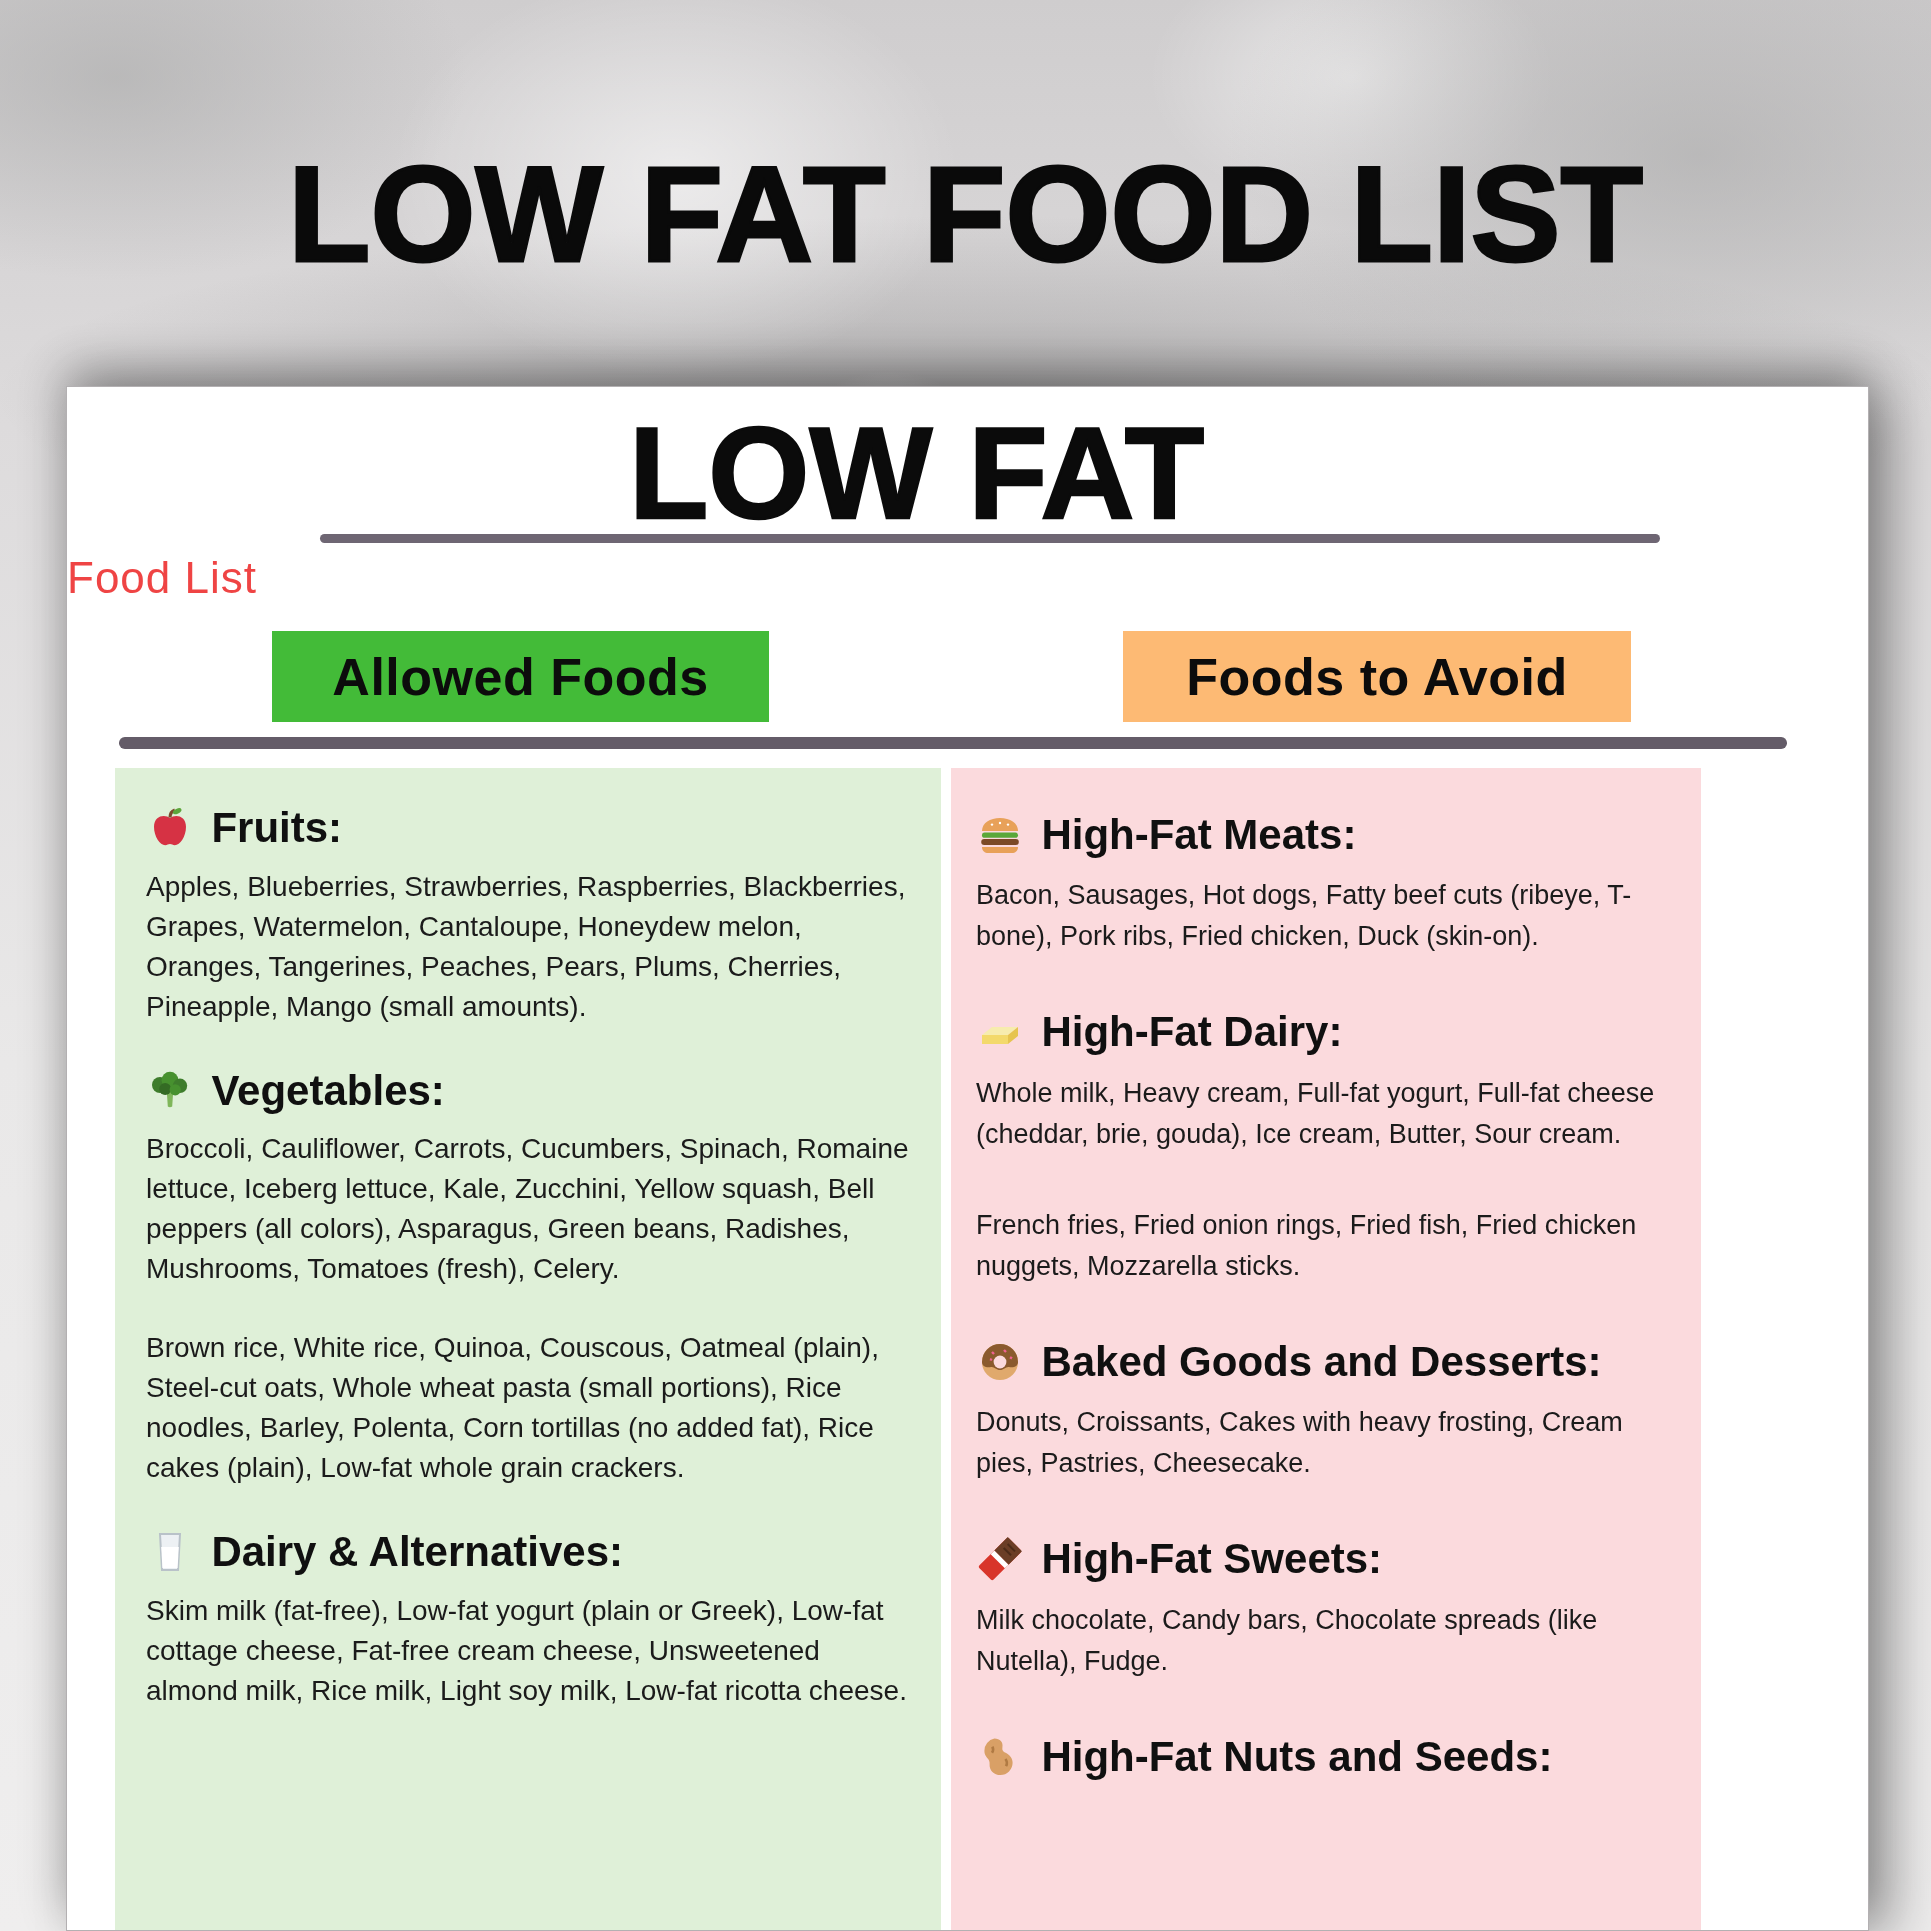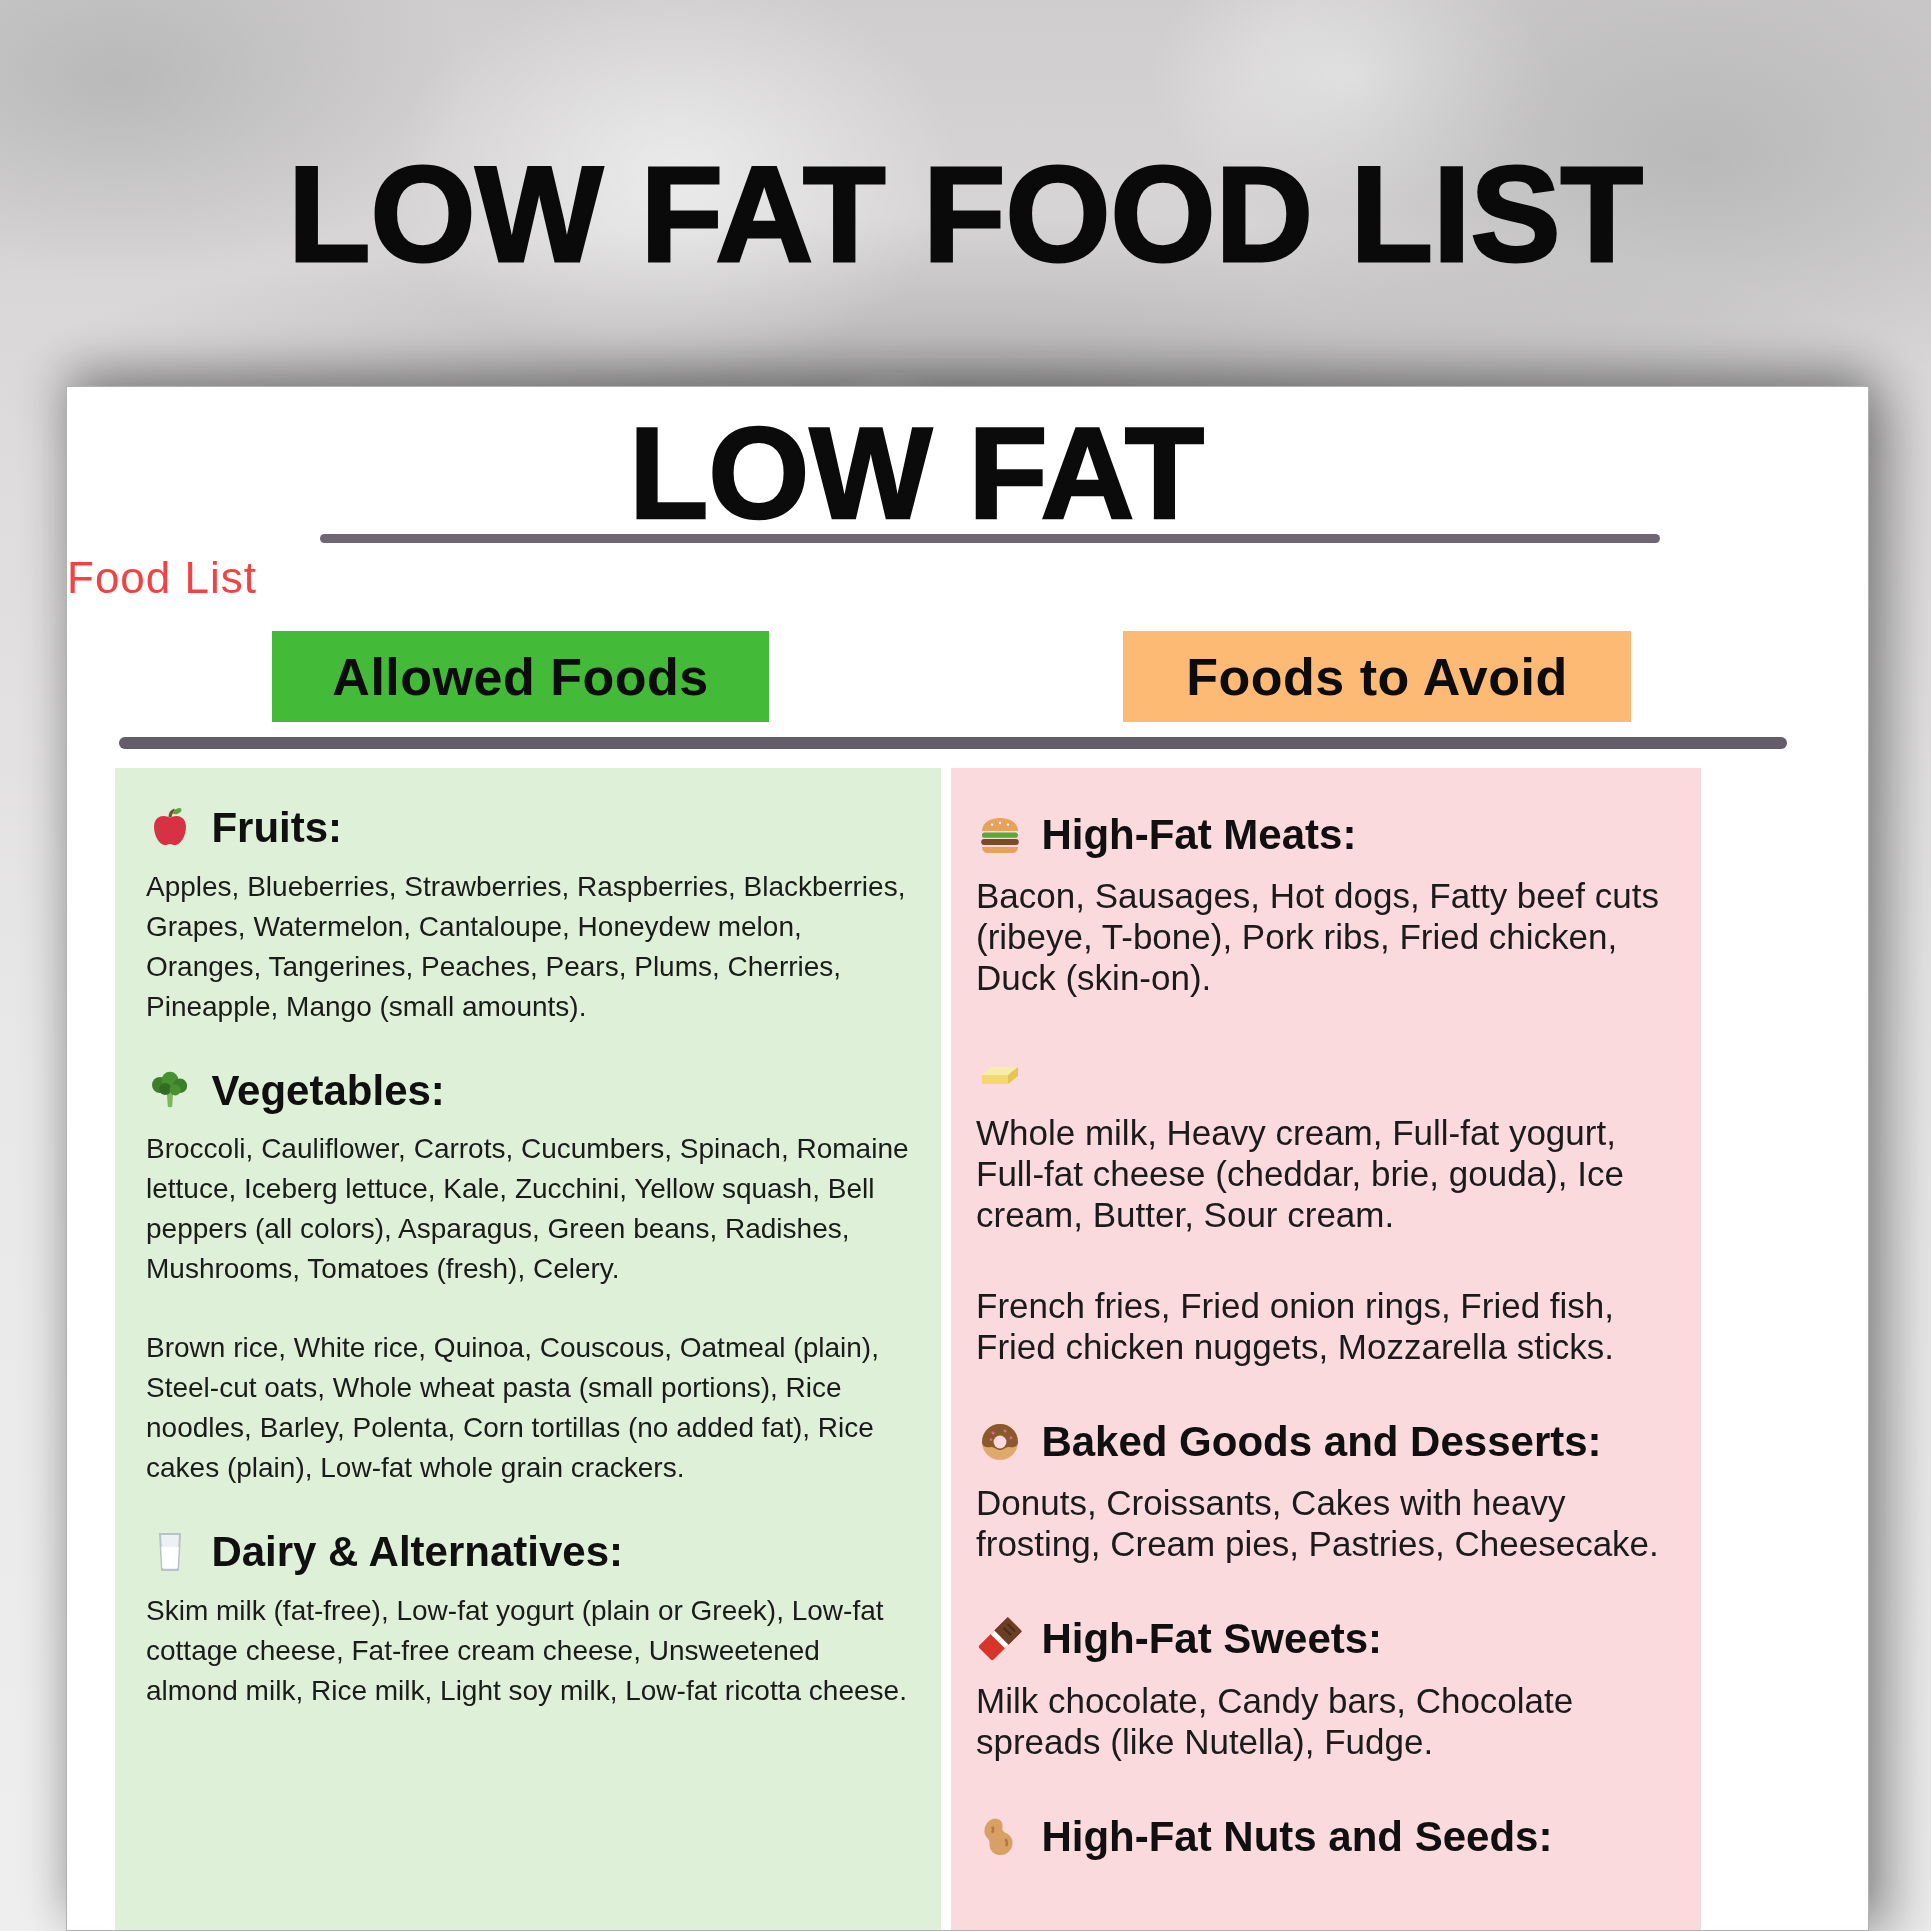--- a/index.html
+++ b/index.html
@@ -65,21 +65,21 @@
     display:flex;align-items:center;gap:17.4px;
     font-size:42px;font-weight:700;color:#101010;line-height:50px;
     margin:0 0 13.5px 0;
   }
   .panel-avoid .section-header{margin-bottom:15.4px;}
   .section-header .icon{flex:0 0 auto;width:48px;height:48px;display:inline-flex;}
   .section-header .icon svg{width:48px;height:48px;}
   .section-body{
     font-size:28px;line-height:40px;color:#1b1b1b;letter-spacing:0px;
   }
-  .panel-avoid .section-body{font-size:35px;line-height:41px;}
+  .panel-avoid .section-body{font-size:27px;line-height:41px;}
 </style>
 </head>
 <body>
 
 <div class="page">
   <div class="page-title">LOW FAT FOOD LIST</div>
 
   <div class="card">
     <div class="card-heading">LOW FAT</div>
     <div class="rule rule-top"></div>
@@ -157,20 +157,21 @@
         </div>
         <div class="section">
           <div class="section-header">
             <span class="icon">
               <svg viewBox="0 0 24 24">
                 <path d="M3 13.5l5-4h13l-5 4H3z" fill="#f7ecae"></path>
                 <path d="M3 13.5h13v4.5H3z" fill="#f3d96b"></path>
                 <path d="M16 13.5l5-4v4.5l-5 4z" fill="#e6c44f"></path>
               </svg>
             </span>
+            <span class="section-title">High-Fat Dairy:</span>
           </div>
           <div class="section-body">Whole milk, Heavy cream, Full-fat yogurt, Full-fat cheese (cheddar, brie, gouda), Ice cream, Butter, Sour cream.</div>
         </div>
         <div class="section">
           <div class="section-body">French fries, Fried onion rings, Fried fish, Fried chicken nuggets, Mozzarella sticks.</div>
         </div>
         <div class="section">
           <div class="section-header">
             <span class="icon">
               <svg viewBox="0 0 24 24">

